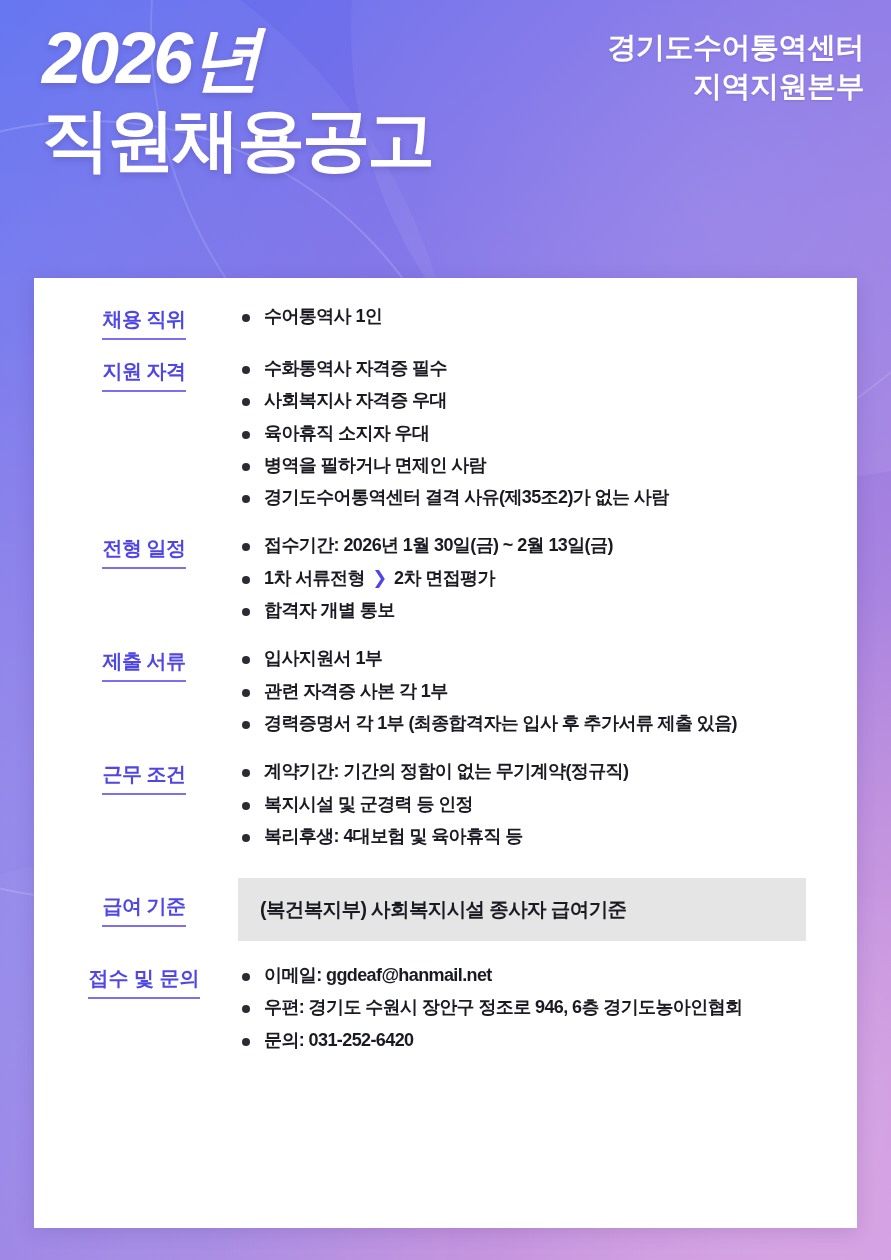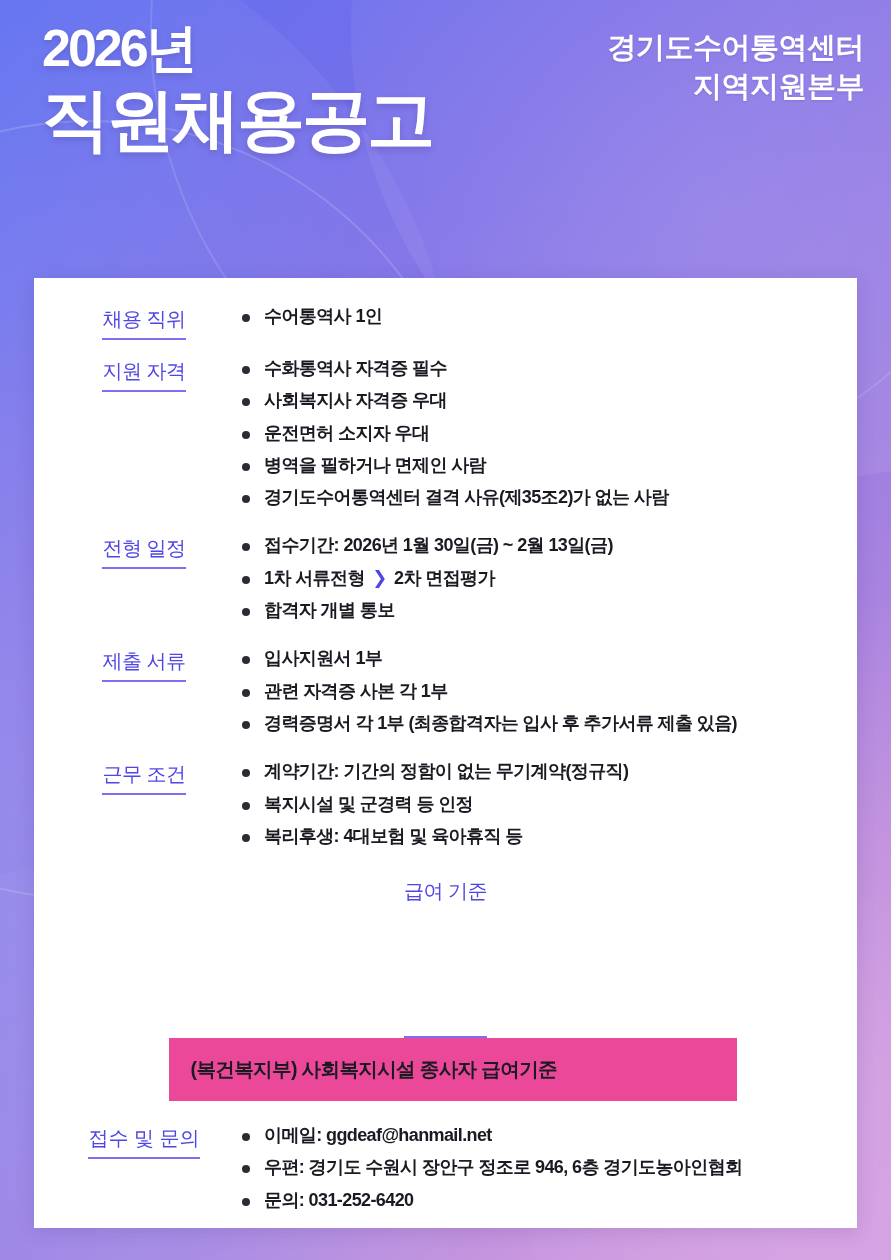--- a/index.html
+++ b/index.html
@@ -91,21 +91,21 @@
   .headline {
     position: absolute;
     left: 42px;
     top: 22px;
     color: #ffffff;
     font-weight: bold;
     letter-spacing: -3px;
     line-height: 1.02;
     text-shadow: 0 3px 6px rgba(60,40,120,0.22);
   }
-  .headline .line1 { font-size: 52px; display: block; }
+  .headline .line1 { font-size: 72px; display: block; font-style: italic; }
   .headline .line2 { font-size: 68px; display: block; margin-top: 10px; }
 
   
   .card {
     position: absolute;
     left: 34px;
     top: 278px;
     width: 823px;
     height: 950px;
     background: #ffffff;
@@ -120,21 +120,21 @@
   }
   .label-col {
     width: 160px;
     flex: 0 0 160px;
     padding-top: 2px;
     display: flex;
     justify-content: center;
   }
   .label {
     color: #4f46e5;
-    font-weight: normal;
+    font-weight: bold;
     font-size: 20px;
     letter-spacing: -0.5px;
     border-bottom: 2px solid #7c6ff0;
     padding-bottom: 5px;
     white-space: nowrap;
   }
   .content-col {
     flex: 1 1 auto;
     padding-left: 14px;
   }
@@ -164,29 +164,29 @@
     background: #2b2b33;
   }
   .chev {
     color: #4f46e5;
     font-weight: bold;
     padding: 0 3px;
   }
 
   
   .salary-box {
-    background: #ec4899;
+    background: #e5e5e5;
     padding: 18px 22px;
     font-size: 19.5px;
     font-weight: bold;
     color: #1a1a22;
     letter-spacing: -0.6px;
     width: 568px;
   }
-  .section.salary { margin-top: 22px; margin-bottom: 22px; align-items: center; flex-direction: column; }
+  .section.salary { margin-top: 22px; margin-bottom: 22px; align-items: center; }
   .section.salary .label-col { padding-top: 0; }
 
   .section.contact .label { letter-spacing: 0px; }
 </style>
 </head>
 <body>
 
 <div class="poster">
   <div class="swoosh1"></div>
   <div class="swoosh2"></div>
@@ -220,21 +220,21 @@
     </div>
 
     <div class="section">
       <div class="label-col">
         <div class="label">지원 자격</div>
       </div>
       <div class="content-col">
         <ul class="items">
           <li>수화통역사 자격증 필수</li>
           <li>사회복지사 자격증 우대</li>
-          <li>운전면허 소지자 우대</li>
+          <li>육아휴직 소지자 우대</li>
           <li>병역을 필하거나 면제인 사람</li>
           <li>경기도수어통역센터 결격 사유(제35조2)가 없는 사람</li>
         </ul>
       </div>
     </div>
 
     <div class="section">
       <div class="label-col">
         <div class="label">전형 일정</div>
       </div>

